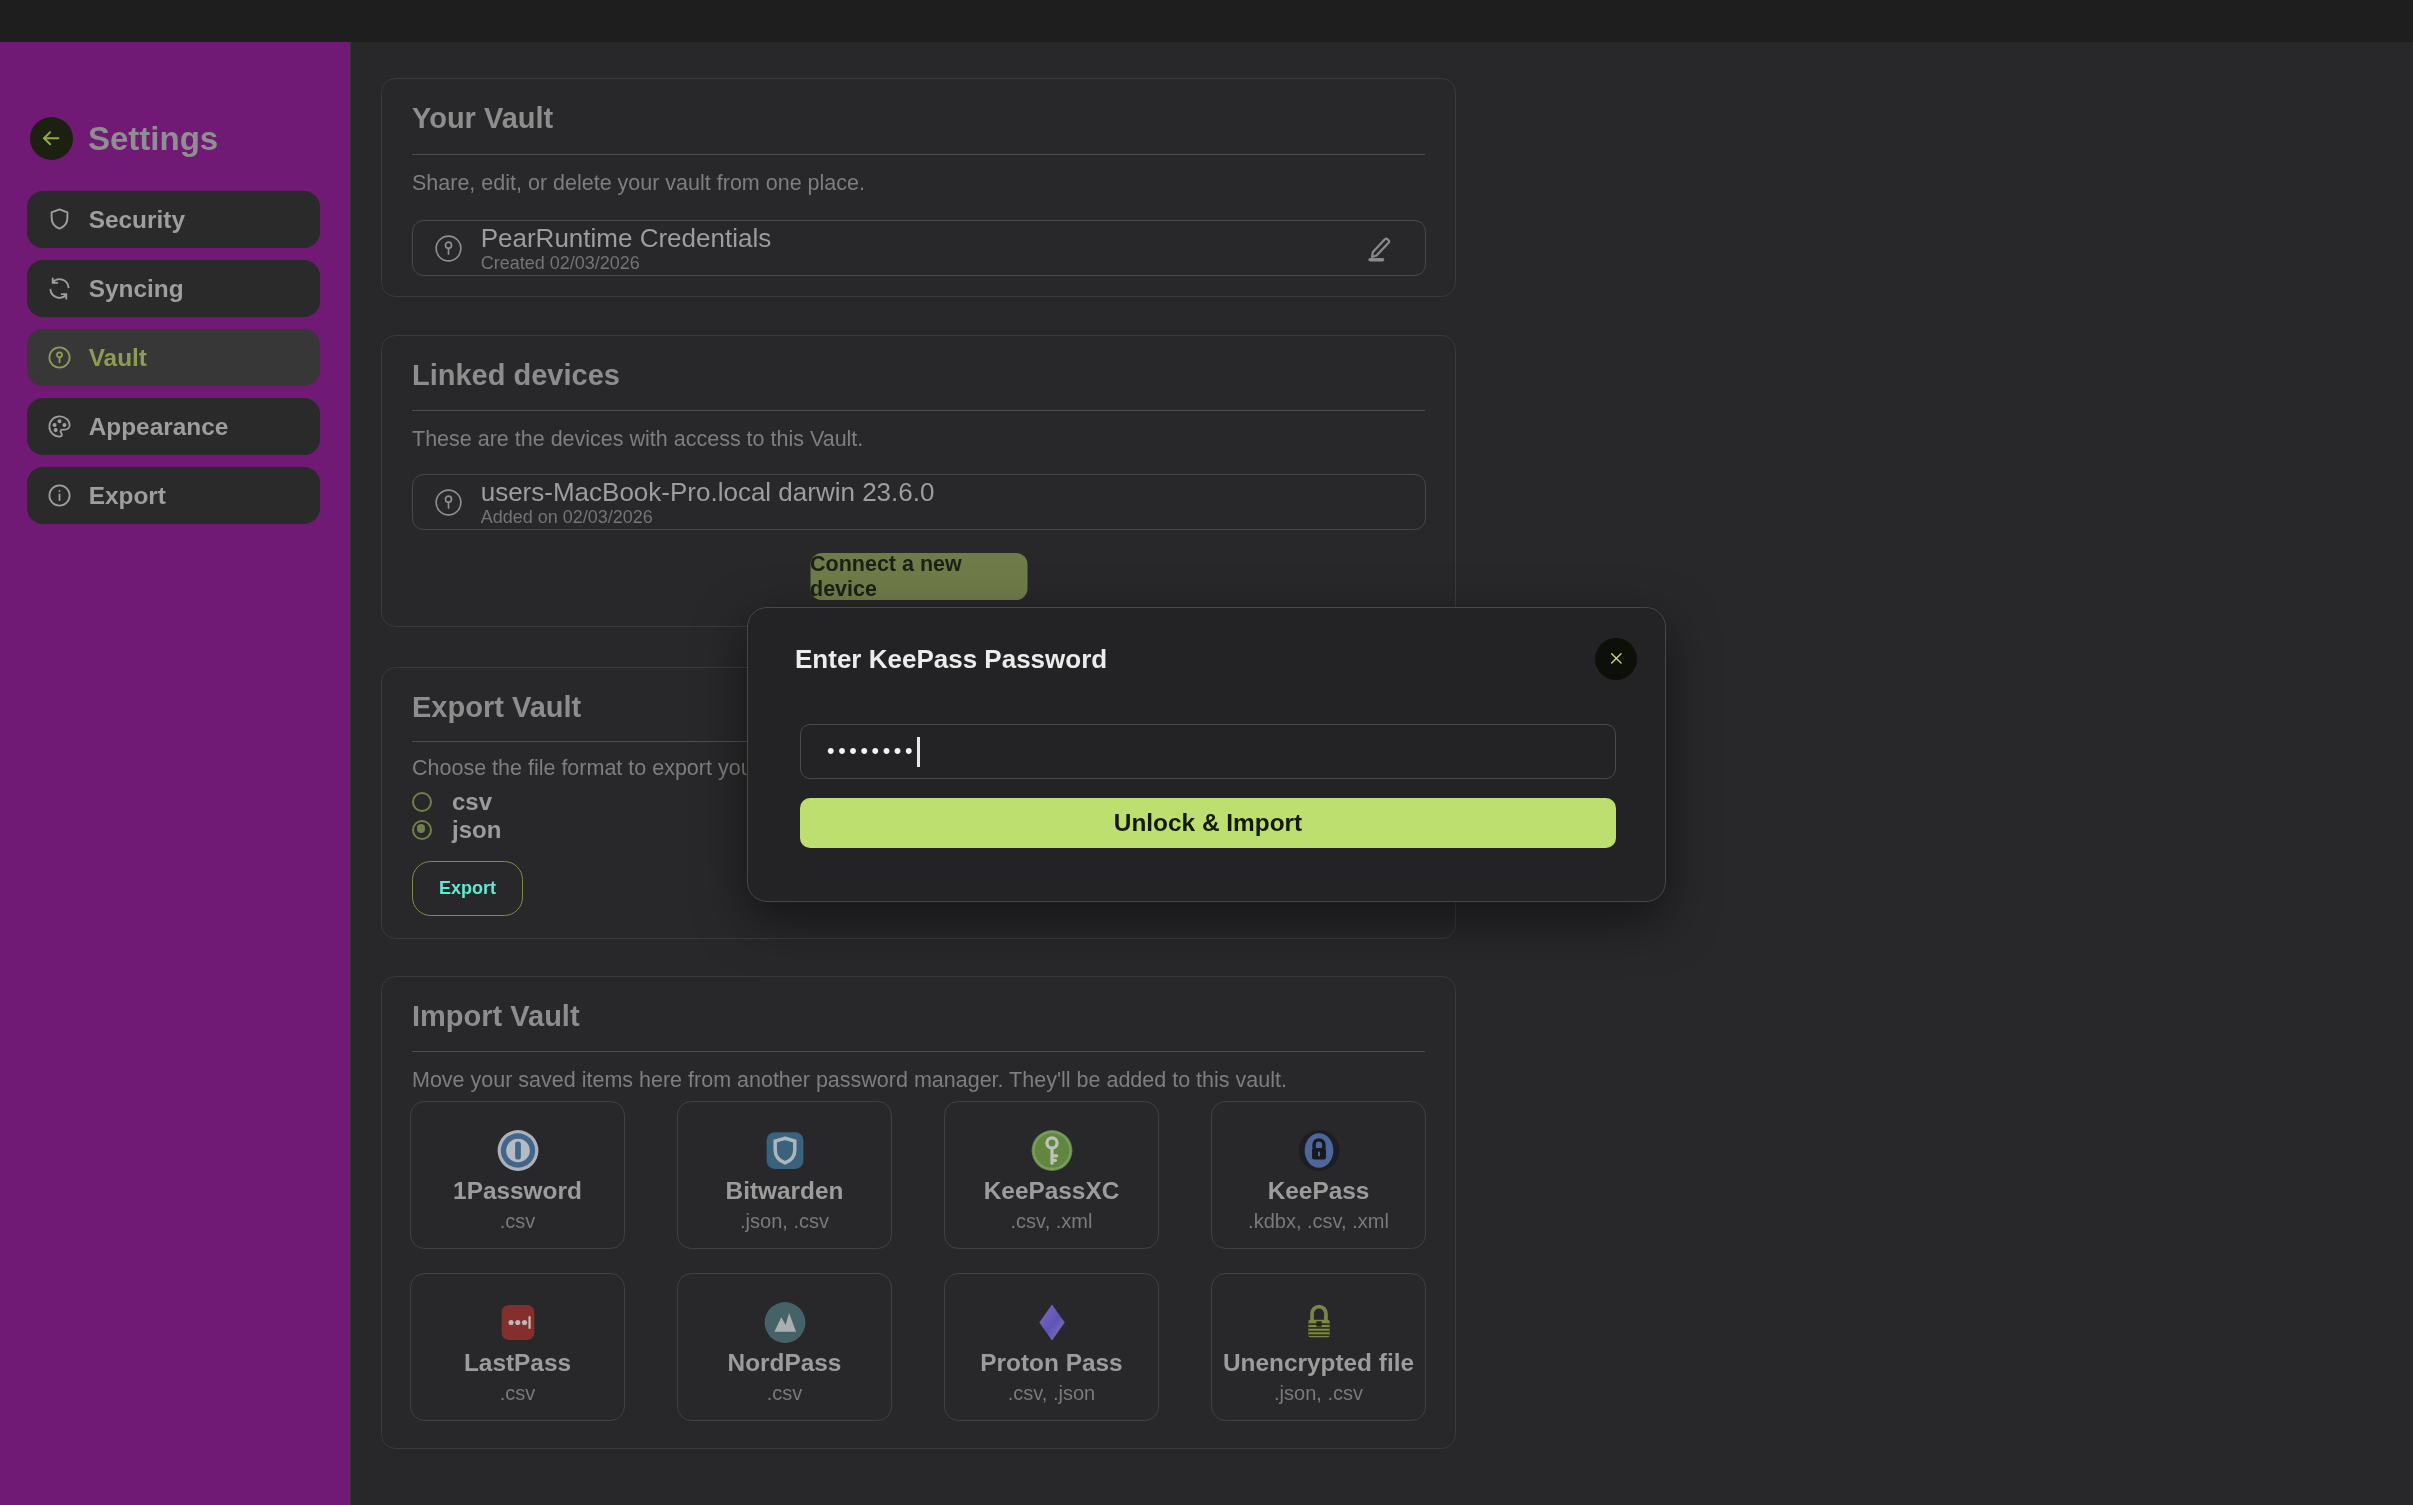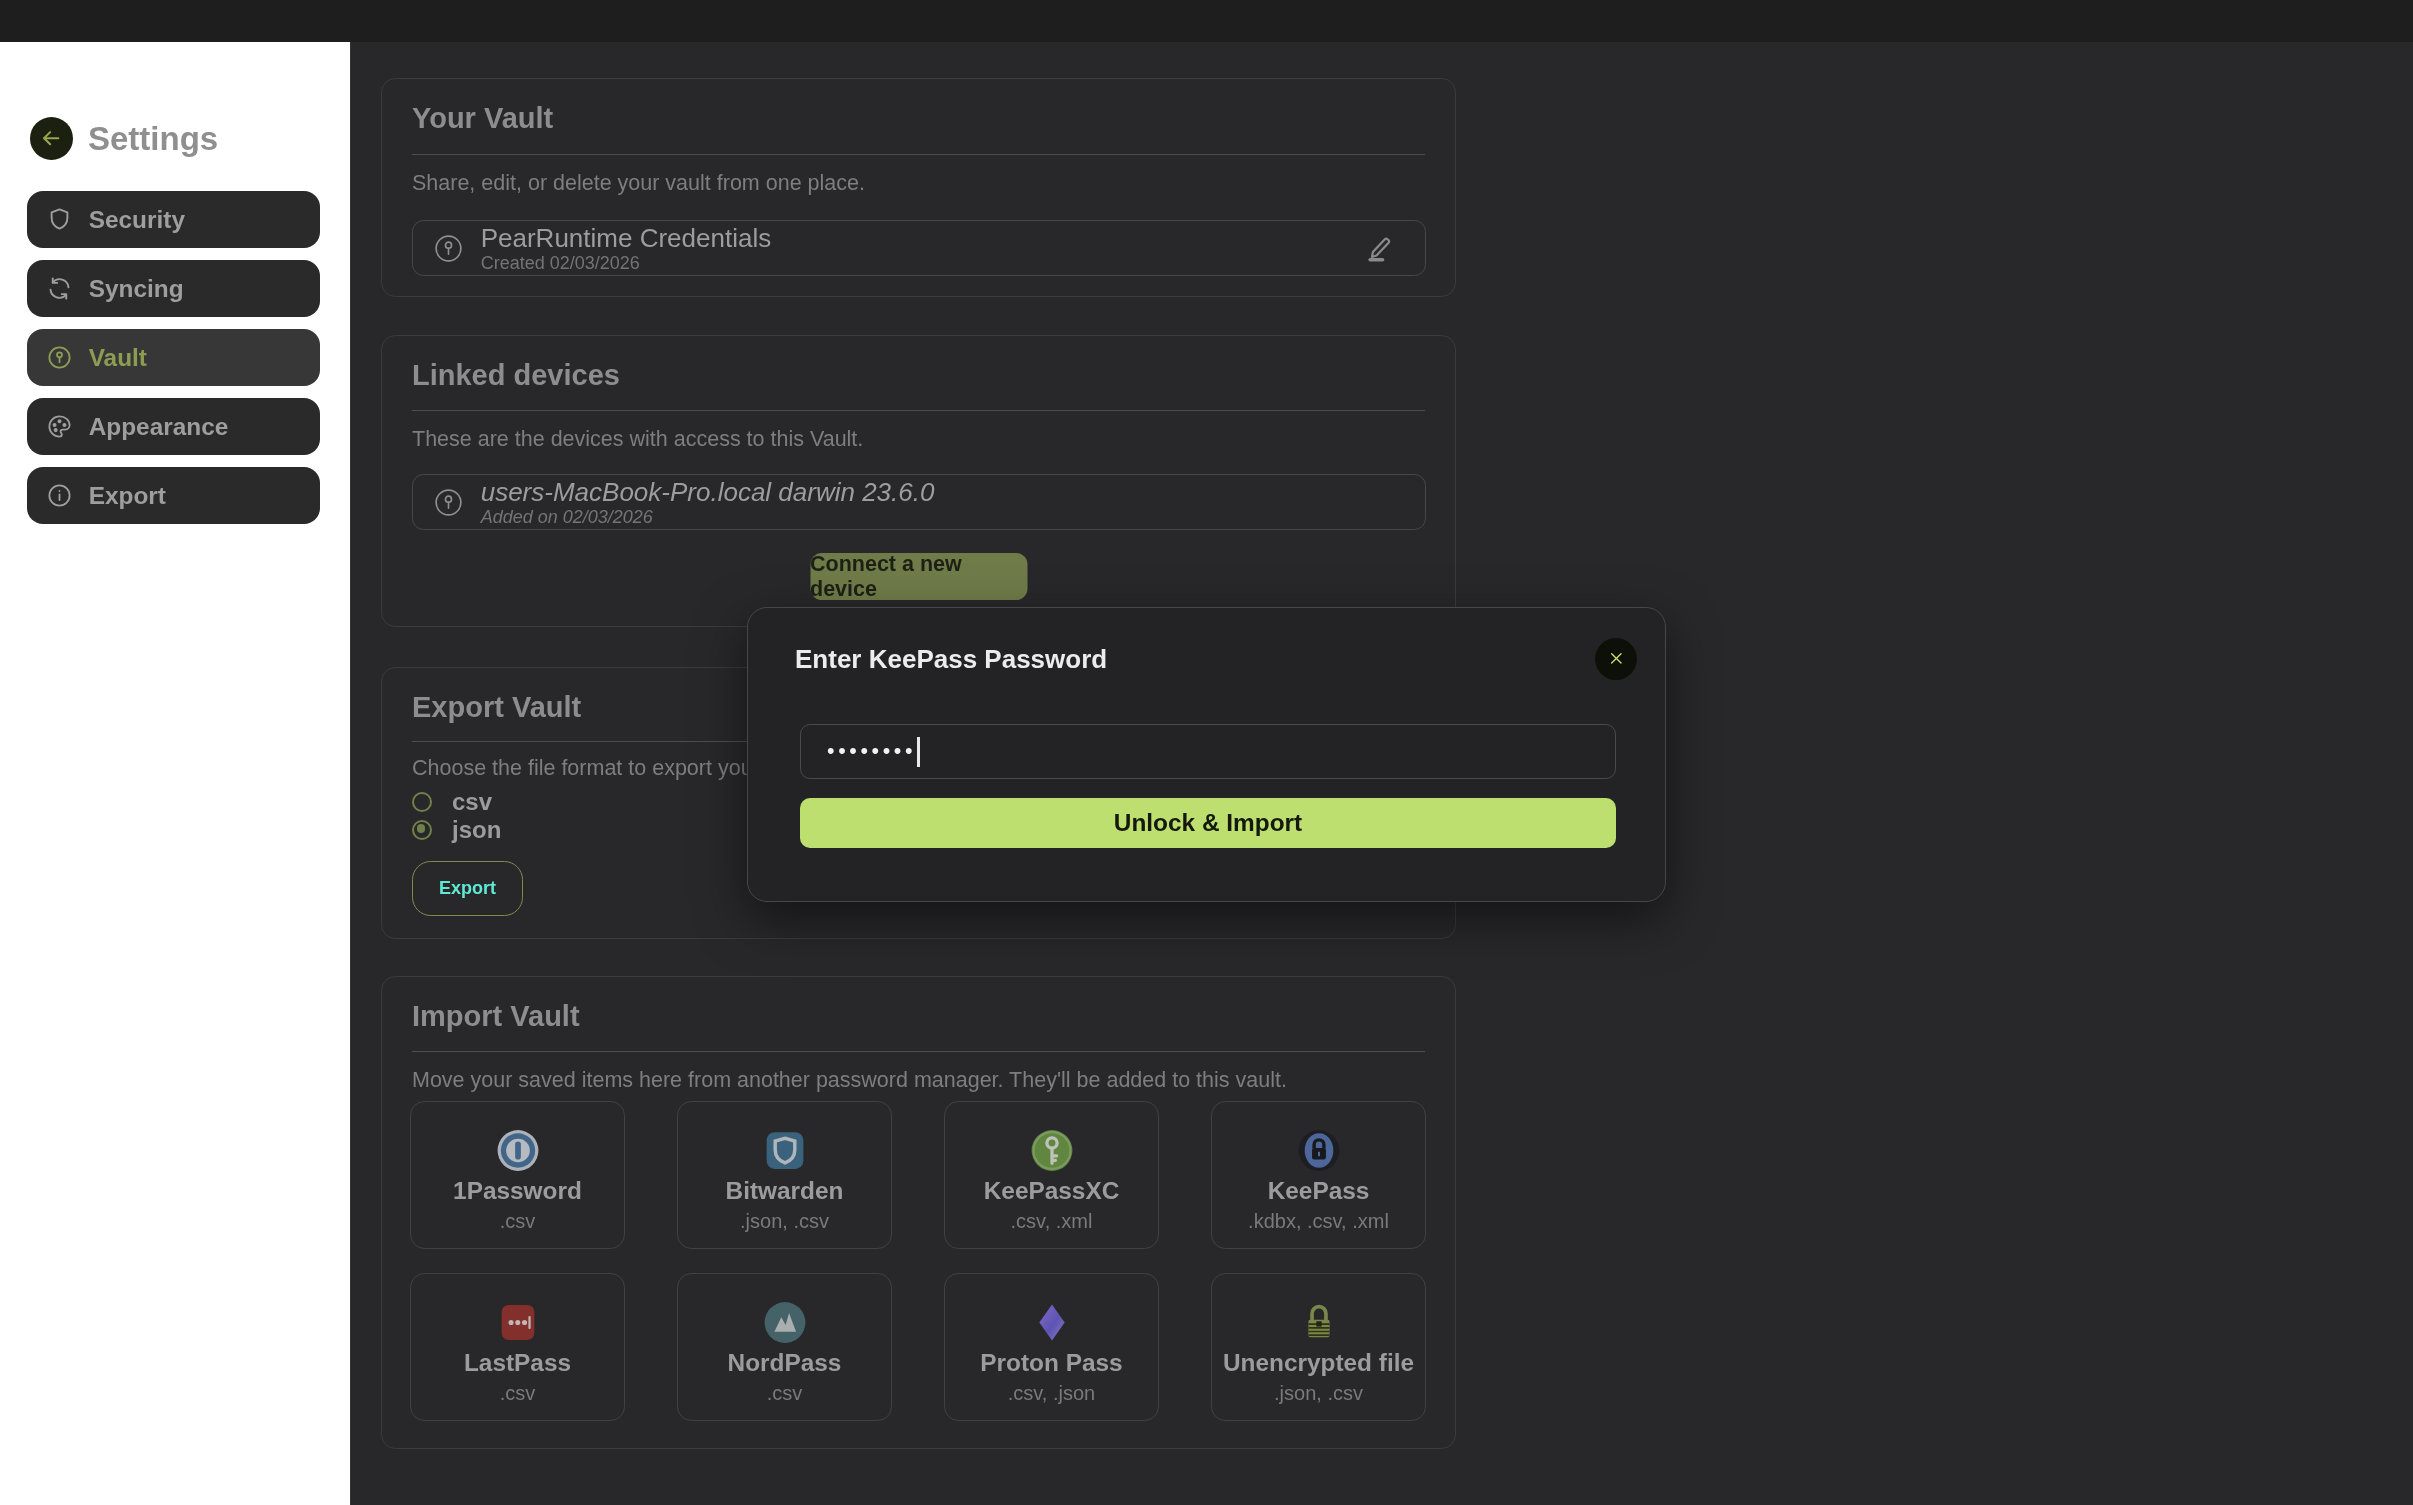--- a/index.html
+++ b/index.html
@@ -3,21 +3,21 @@
 <meta charset="utf-8">
 <style>
   html,body{margin:0;padding:0;background:#28282a;}
   *{box-sizing:border-box;font-family:"Liberation Sans", sans-serif;}
   #screen{position:relative;width:2413px;height:1506px;background:#28282a;overflow:hidden;}
 
   
   .topbar{position:absolute;left:0;top:0;width:2413px;height:42px;background:#1e1e1f;}
 
   
-  .sidebar{position:absolute;left:0;top:42px;width:351px;height:1464px;background:#ffffff;border-right:1.4px solid #343436;}
+  .sidebar{position:absolute;left:0;top:42px;width:351px;height:1464px;background:#701a75;border-right:1.4px solid #343436;}
   .back-btn{position:absolute;left:29.5px;top:75px;width:43px;height:43px;border-radius:50%;background:#1b2010;display:flex;align-items:center;justify-content:center;}
   .back-btn svg{width:24.4px;height:24.4px;stroke:#93a84e;}
   .sb-title{position:absolute;left:88px;top:75px;height:43px;line-height:43px;font-size:33px;font-weight:bold;color:#8f8f90;}
   .sb-item{position:absolute;left:27px;width:293px;height:57px;border-radius:16px;background:#2a2a2b;display:flex;align-items:center;color:#9e9e9f;}
   .sb-item.active{background:#373738;color:#8d9c52;}
   .sb-item .ic{width:27px;height:27px;margin-left:18.7px;flex:0 0 auto;display:flex;}
   .sb-item .ic svg{width:27px;height:27px;stroke:currentColor;}
   .sb-item .lbl{margin-left:16px;font-size:24.4px;font-weight:bold;}
 
   
@@ -159,21 +159,21 @@
             <path d="M5.2 20.6h9" stroke-width="2.6"></path>
           </svg>
       </span>
     </div>
   </div>
 
   <div class="card" style="top:335px;height:292px;">
     <div class="c-title">Linked devices</div>
     <div class="c-div" style="top:74px;"></div>
     <div class="c-desc" style="top:91px;">These are the devices with access to this Vault.</div>
-    <div class="item-row" style="top:138px;font-style:italic;">
+    <div class="item-row" style="top:138px;">
       <span class="key-ic">
         <svg viewBox="0 0 24 24" fill="none" stroke-width="1.2" stroke-linecap="round">
             <circle cx="12" cy="12" r="9"></circle>
             <circle cx="12" cy="9.6" r="2.2"></circle>
             <path d="M12 11.8V16.2"></path>
           </svg>
       </span>
       <span class="rowtext">
         <span class="r-name">users-MacBook-Pro.local darwin 23.6.0</span>
         <span class="r-meta">Added on 02/03/2026</span>

